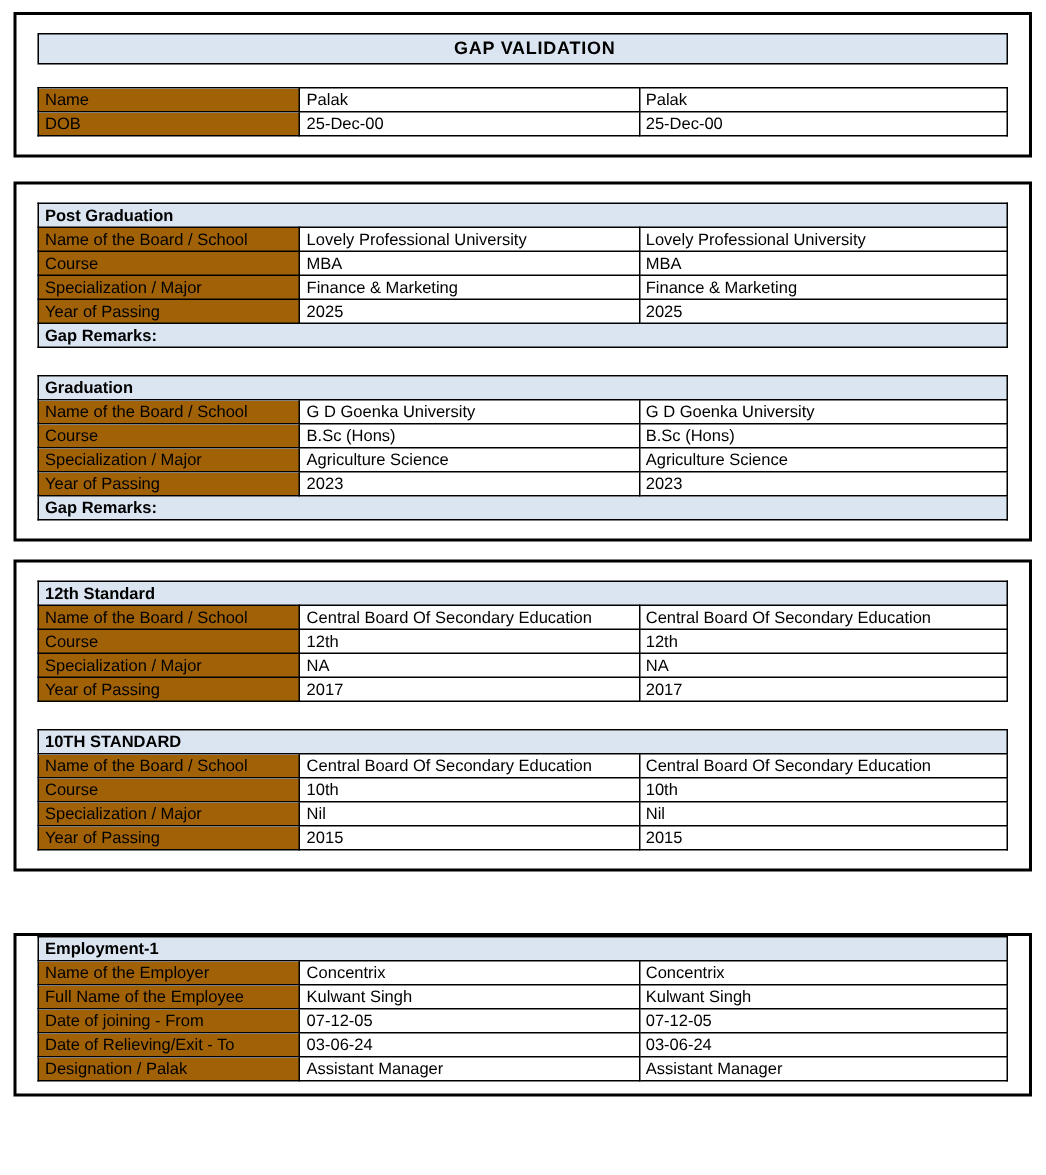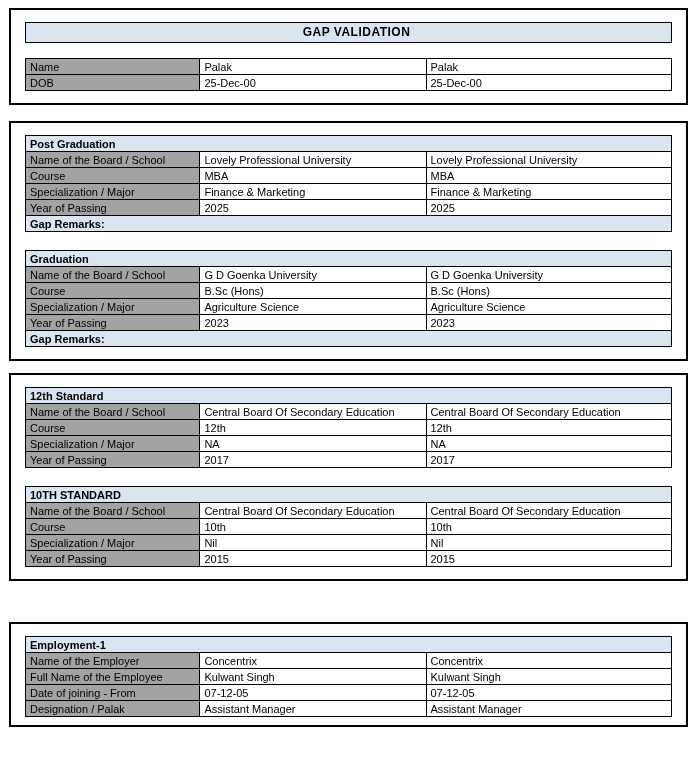--- a/index.html
+++ b/index.html
@@ -12,21 +12,21 @@
     overflow: hidden;
   }
   .block {
     margin: 0 9px 16px 9px;
     border: 2px solid #000;
     padding: 12px 14px;
     background: #fff;
   }
   .block.b2 { margin-bottom: 12px; }
   .block.b3 { margin-bottom: 30px; }
-  .block.b4 { padding: 12px 14px 8px 14px; margin-bottom: 0; margin-top: 41px; }
+  .block.b4 { padding: 0 14px 8px 14px; margin-bottom: 0; margin-top: 41px; }
   .title-cell {
     border: 1px solid #000;
     background: #dbe5f1;
     text-align: center;
     font-weight: bold;
     font-size: 12px;
     letter-spacing: .5px;
     padding: 2px 0 3px 16px;
     margin-bottom: 15px;
   }
@@ -38,21 +38,21 @@
   }
   table.grid + table.grid { margin-top: 18px; }
   .grid td {
     border: 1px solid #000;
     padding: 1px 4px;
     height: 16px;
     overflow: hidden;
     white-space: nowrap;
     background: #fff;
   }
-  .grid td.lbl  { background: #a3a3a3; }
+  .grid td.lbl  { background: #a16207; }
   .grid td.hdr  { background: #dbe5f1; font-weight: bold; }
   .grid td.sec  { background: #dbe5f1; font-weight: bold; }
   col.c-label { width: 27%; }
   col.c-mid   { width: 35%; }
   col.c-right { width: 38%; }
 </style>
 </head>
 <body>
 
 <div class="block b1">
@@ -244,19 +244,24 @@
       <td class="lbl">Full Name of the Employee</td>
       <td>Kulwant Singh</td>
       <td>Kulwant Singh</td>
     </tr>
     <tr>
       <td class="lbl">Date of joining - From</td>
       <td>07-12-05</td>
       <td>07-12-05</td>
     </tr>
     <tr>
+      <td class="lbl">Date of Relieving/Exit - To</td>
+      <td>03-06-24</td>
+      <td>03-06-24</td>
+    </tr>
+    <tr>
       <td class="lbl">Designation / Palak</td>
       <td>Assistant Manager</td>
       <td>Assistant Manager</td>
     </tr>
   </tbody>
     </table>
 </div>
 
 </body></html>

